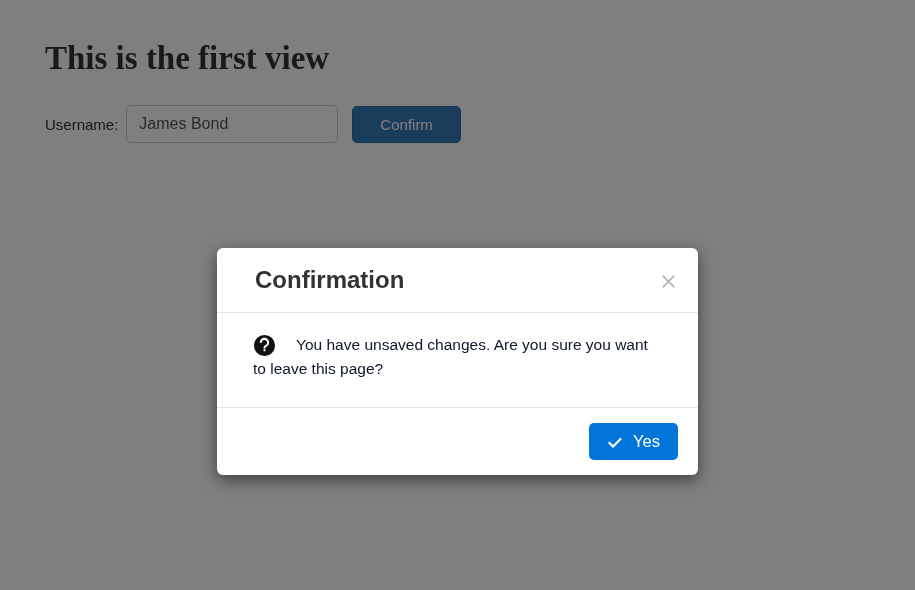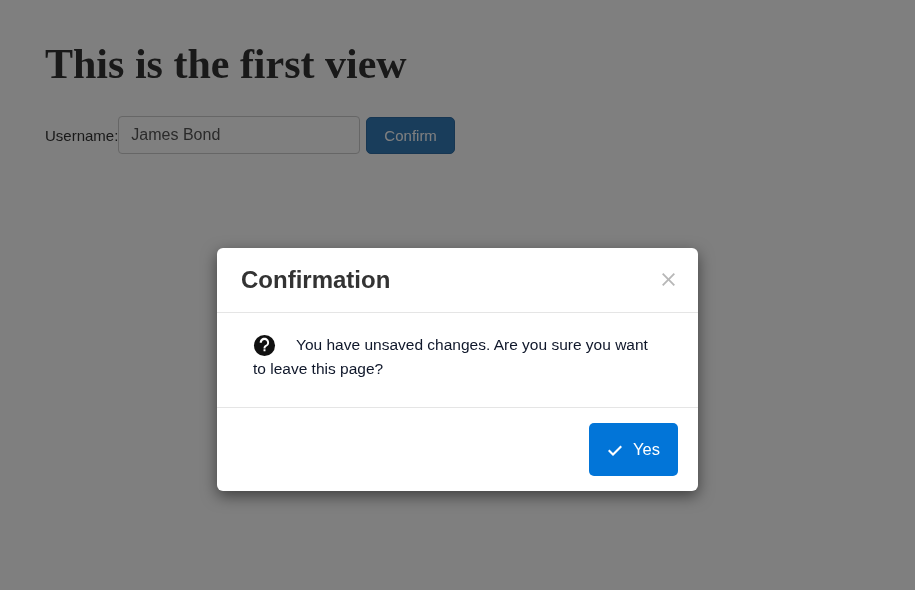--- a/index.html
+++ b/index.html
@@ -10,72 +10,73 @@
       overflow: hidden;
       position: relative;
       background: #fff;
       color: #333;
     }
     .page {
       padding: 40px 45px;
     }
     .page-title {
       font-family: Georgia, "Times New Roman", serif;
-      font-size: 42px;
+      font-size: 33px;
       font-weight: bold;
       color: #333;
       margin-bottom: 28px;
     }
     .form-row {
       display: flex;
       align-items: center;
+      gap: 8px;
     }
     .label {
       font-size: 15px;
       color: #333;
     }
     .username-input {
-      width: 242px;
+      width: 212px;
       height: 38px;
       border: 1px solid #ccc;
       border-radius: 4px;
       padding: 0 12px;
       font-size: 16px;
       color: #555;
       outline: none;
     }
     .confirm-btn {
       background: #337ab7;
       color: #fff;
       border: 1px solid #2e6da4;
       border-radius: 5px;
-      padding: 9px 17px;
+      padding: 9px 27px;
       font-size: 15px;
       cursor: pointer;
       margin-left: 6px;
     }
     .overlay {
       position: absolute;
       top: 0; left: 0; right: 0; bottom: 0;
       background: rgba(0,0,0,0.5);
     }
     .dialog {
       position: absolute;
       top: 248px;
       left: 217px;
       width: 481px;
       background: #fff;
       border-radius: 6px;
       box-shadow: 0 5px 15px rgba(0,0,0,0.5);
     }
     .dialog-header {
-      padding: 18px 20px 18px 24px;
+      padding: 18px 20px 18px 38px;
       border-bottom: 1px solid #e5e5e5;
       display: flex;
-      align-items: center;
+      align-items: flex-end;
       justify-content: space-between;
     }
     .dialog-title {
       font-size: 24px;
       font-weight: 700;
       color: #333;
     }
     .close-btn {
       cursor: pointer;
       color: #888;
@@ -104,21 +105,21 @@
       gap: 12px;
     }
     .btn {
       display: inline-flex;
       align-items: center;
       gap: 10px;
       background: #0275d8;
       color: #fff;
       border: none;
       border-radius: 5px;
-      padding: 17px 18px;
+      padding: 9px 18px;
       font-size: 16.5px;
       cursor: pointer;
     }
     .btn svg { display: block; }
   </style>
 </head>
 <body>
 
 <div class="page">
   <h1 class="page-title">This is the first view</h1>

